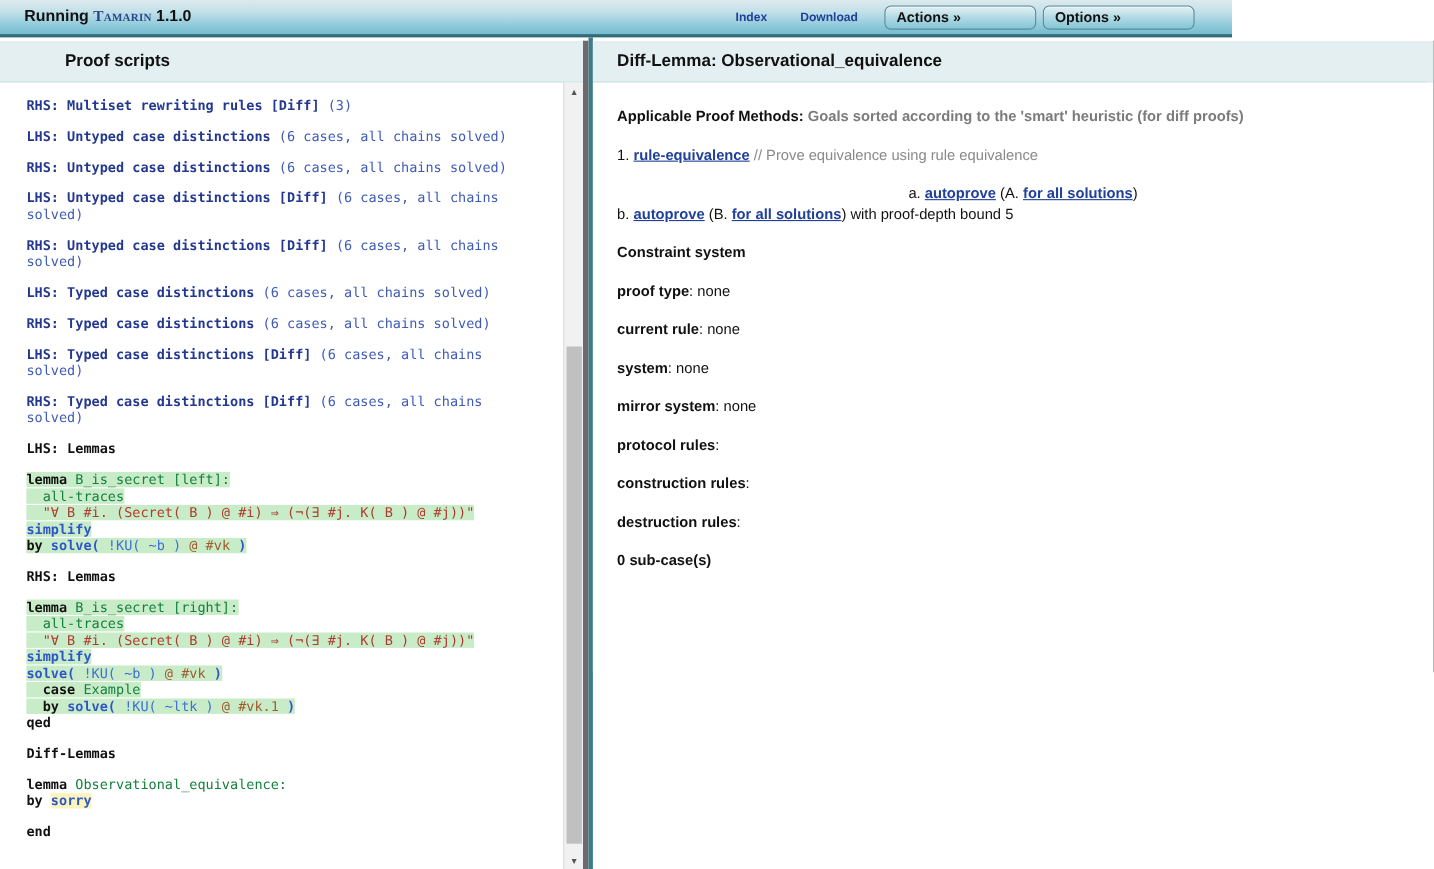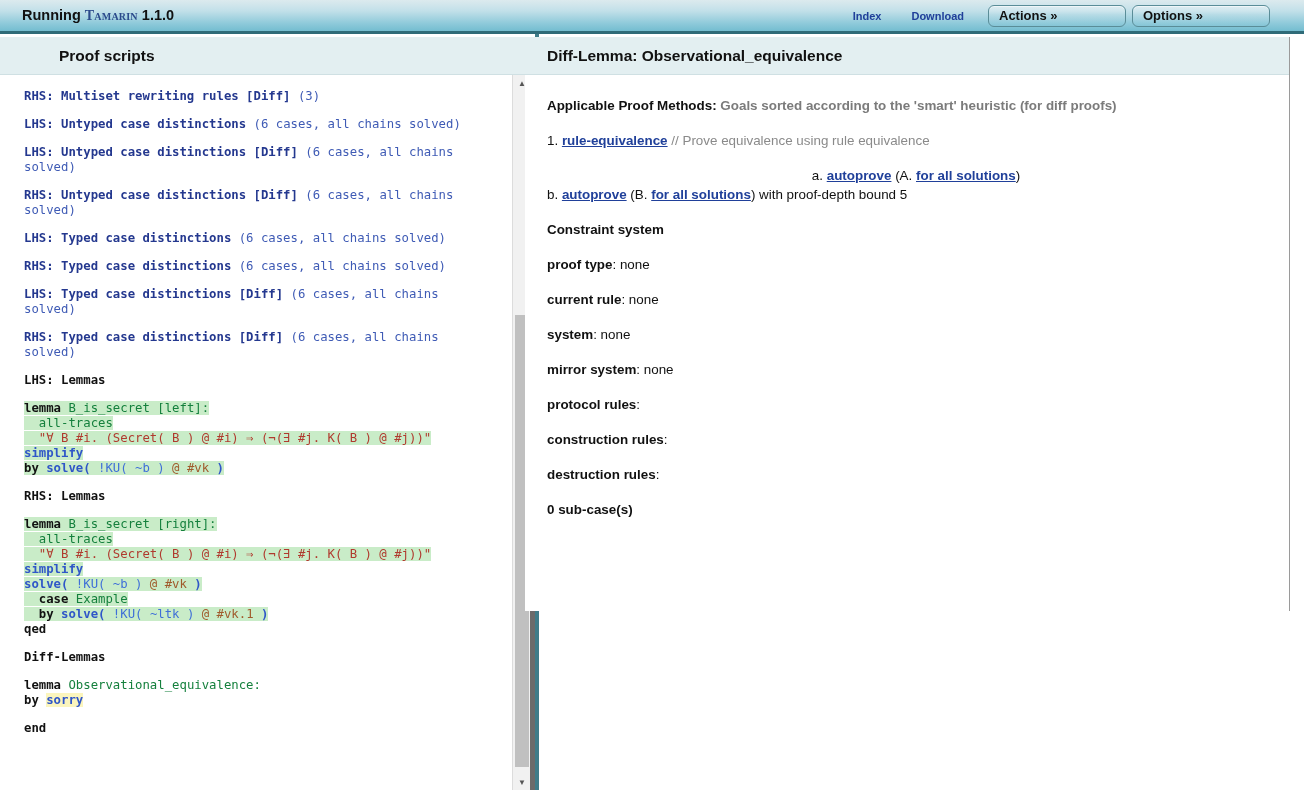--- a/index.html
+++ b/index.html
@@ -7,21 +7,21 @@
     margin: 0; padding: 0;
     width: 1304px; height: 790px;
     overflow: hidden;
     background: #ffffff;
     font-family: "Liberation Sans", sans-serif;
   }
 
   
   #header {
     position: absolute; left: 0; top: 0;
-    width: 1304px; height: 34px;
+    width: 1120px; height: 34px;
     background: linear-gradient(to bottom, #dceaee 0%, #c2e0e9 35%, #8fcada 75%, #74bdd0 100%);
     border-bottom: 3px solid #2f6b78;
     display: flex; align-items: center;
   }
   #brand {
     margin-left: 22px;
     font-size: 14.5px;
     font-weight: bold;
     color: #111111;
     white-space: nowrap;
@@ -136,21 +136,21 @@
     background: #6b6b6b;
   }
   #divider-teal {
     position: absolute; left: 535px; top: 34px;
     width: 4px; height: 756px;
     background: #3f7c89;
   }
 
   
   #right-panel {
-    position: absolute; left: 525px; top: 37px;
+    position: absolute; left: 539px; top: 37px;
     width: 765px; height: 574px;
     background: #ffffff;
     border-right: 1px solid #9a9a9a;
     overflow: hidden;
   }
   #right-title {
     height: 38px;
     background: #e3eff1;
     border-bottom: 1px solid #cfe0e3;
     display: flex; align-items: center;
@@ -201,20 +201,24 @@
   </div>
 
   <div id="left-body">
 
     <div class="ps-item">
       <span class="k">RHS: Multiset rewriting rules [Diff]</span>
       <span class="p">(3)</span>
     </div>
     <div class="ps-item">
       <span class="k">LHS: Untyped case distinctions</span>
+      <span class="p">(6 cases, all chains solved)</span>
+    </div>
+    <div class="ps-item">
+      <span class="k">RHS: Untyped case distinctions</span>
       <span class="p">(6 cases, all chains solved)</span>
     </div>
     <div class="ps-item">
       <span class="k">LHS: Untyped case distinctions [Diff]</span>
       <span class="p">(6 cases, all chains solved)</span>
     </div>
     <div class="ps-item">
       <span class="k">RHS: Untyped case distinctions [Diff]</span>
       <span class="p">(6 cases, all chains solved)</span>
     </div>

